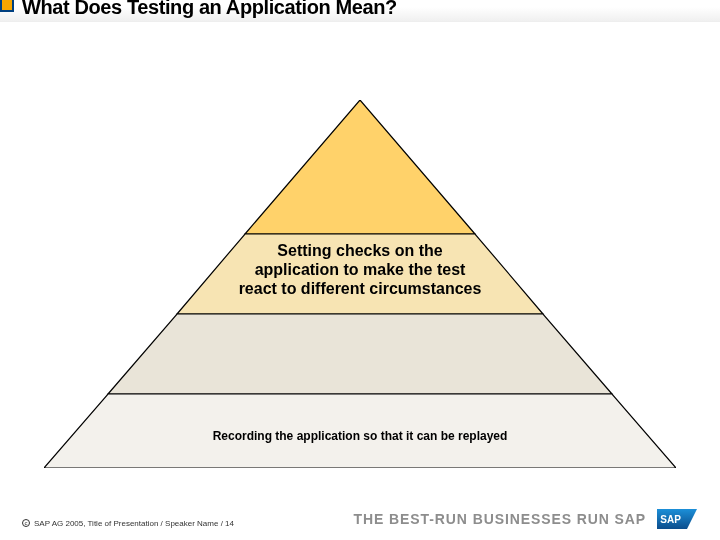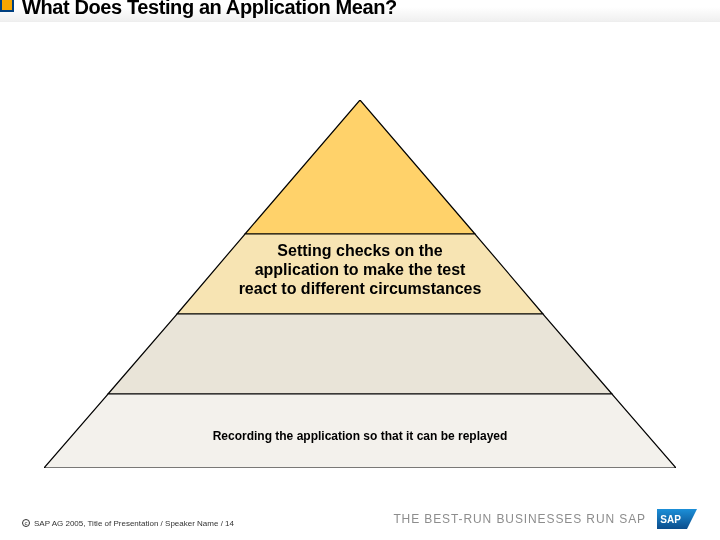--- a/index.html
+++ b/index.html
@@ -91,22 +91,22 @@
     text-align: center;
     font-size: 6px;
     line-height: 7px;
   }
   .footer-right {
     display: flex;
     align-items: center;
     gap: 10px;
   }
   .tagline {
-    font-size: 12px;
-    font-weight: 400;
+    font-size: 14px;
+    font-weight: 700;
     letter-spacing: 0.9px;
     color: #8d8d8d;
   }
   .sap-logo {
     width: 42px;
     height: 20px;
   }
 </style>
 </head>
 <body>

